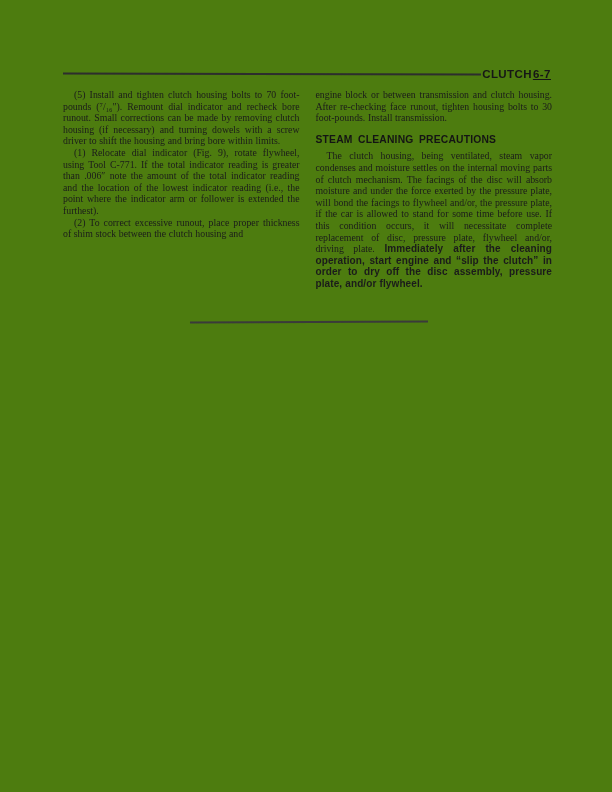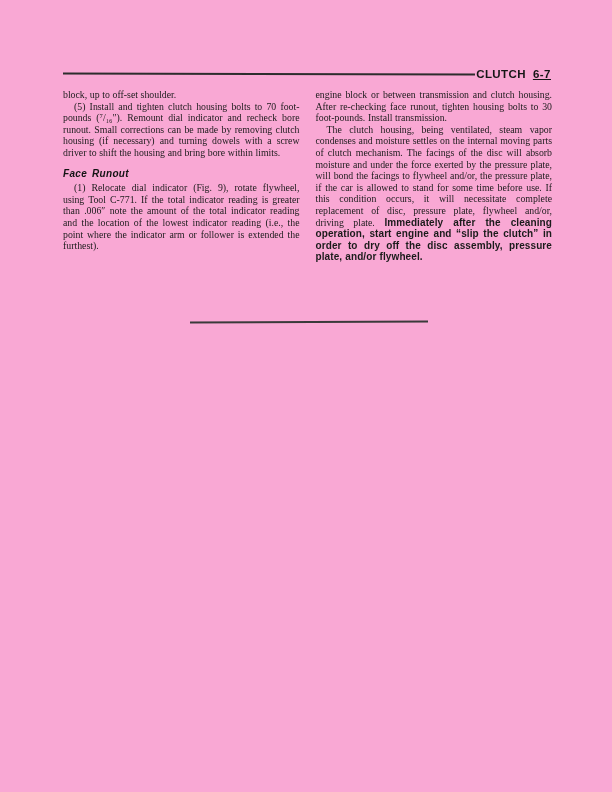--- a/index.html
+++ b/index.html
@@ -1,21 +1,21 @@
 <!DOCTYPE html>
 <html lang="en"><head>
 <meta charset="utf-8">
 <style>
   html, body { margin: 0; padding: 0; background: #e8e8e8; }
   .page {
     position: relative;
     width: 612px;
     height: 792px;
     margin: 0 auto;
-    background: #f9a8d4;
+    background: #4d7c0f;
     overflow: hidden;
     font-family: "Liberation Serif", serif;
     color: #1b1b1b;
   }
   .content {
     position: absolute;
     left: 63px;
     top: 66px;
     width: 489px;
   }
@@ -34,21 +34,21 @@
     transform: rotate(0.12deg);
   }
   .header-title {
     font-size: 11.5px;
     letter-spacing: 0.4px;
     margin-left: 1px;
     white-space: nowrap;
   }
   .header-pagenum {
     font-size: 11.5px;
-    margin-left: 7px;
+    margin-left: 1px;
     margin-right: 1px;
     letter-spacing: 0.5px;
     text-decoration: underline;
   }
   .columns {
     display: flex;
     gap: 16px;
     margin-top: 8px;
   }
   .col {
@@ -106,28 +106,28 @@
 
     <div class="page-header">
       <div class="header-rule"></div>
       <span class="header-title">CLUTCH</span>
       <span class="header-pagenum">6-7</span>
     </div>
 
     <div class="columns">
 
       <div class="col">
-        <p class="para">block, up to off-set shoulder.</p>
         <p class="para indent">(5) Install and tighten clutch housing bolts to 70 foot-pounds (⁷/₁₆″). Remount dial indicator and recheck bore runout. Small corrections can be made by removing clutch housing (if necessary) and turning dowels with a screw driver to shift the housing and bring bore within limits.</p>
-        <h3 class="subheading">Face Runout</h3>
         <p class="para indent">(1) Relocate dial indicator (Fig. 9), rotate flywheel, using Tool C-771. If the total indicator reading is greater than .006″ note the amount of the total indicator reading and the location of the lowest indicator reading (i.e., the point where the indicator arm or follower is extended the furthest).</p>
+        <p class="para indent">(2) To correct excessive runout, place proper thickness of shim stock between the clutch housing and</p>
       </div>
 
       <div class="col">
         <p class="para">engine block or between transmission and clutch housing. After re-checking face runout, tighten housing bolts to 30 foot-pounds. Install transmission.</p>
+        <h3 class="section-heading">STEAM CLEANING PRECAUTIONS</h3>
         <p class="para indent"><span>The clutch housing, being ventilated, steam vapor condenses and moisture settles on the internal moving parts of clutch mechanism. The facings of the disc will absorb moisture and under the force exerted by the pressure plate, will bond the facings to flywheel and/or, the pressure plate, if the car is allowed to stand for some time before use. If this condition occurs, it will necessitate complete replacement of disc, pressure plate, flywheel and/or, driving plate.</span> <span class="bold-sans">Immediately after the cleaning operation, start engine and “slip the clutch” in order to dry off the disc assembly, pressure plate, and/or flywheel.</span></p>
       </div>
 
     </div>
 
   </div>
 
   <div class="mid-divider"></div>
 
 </div>

